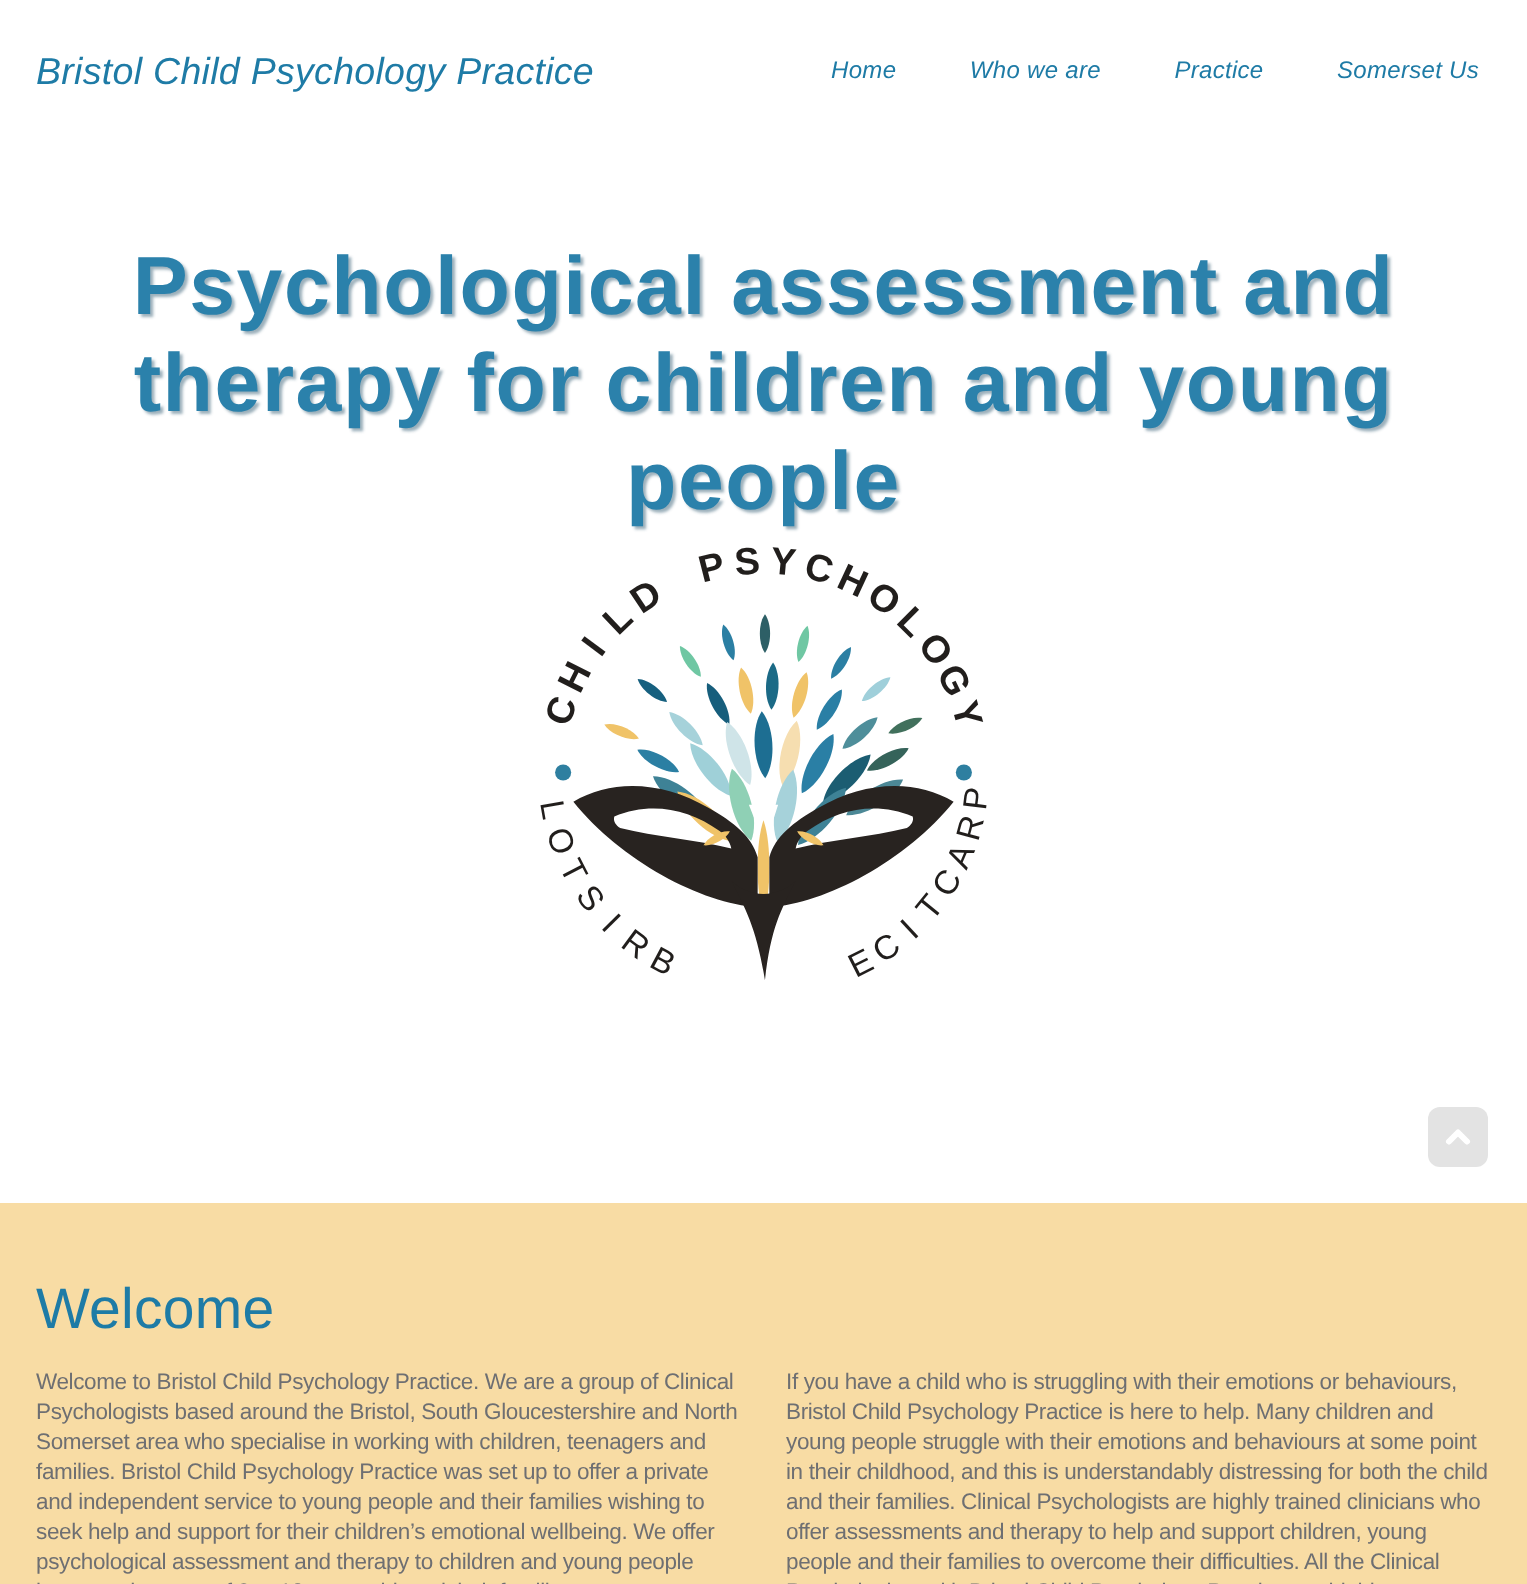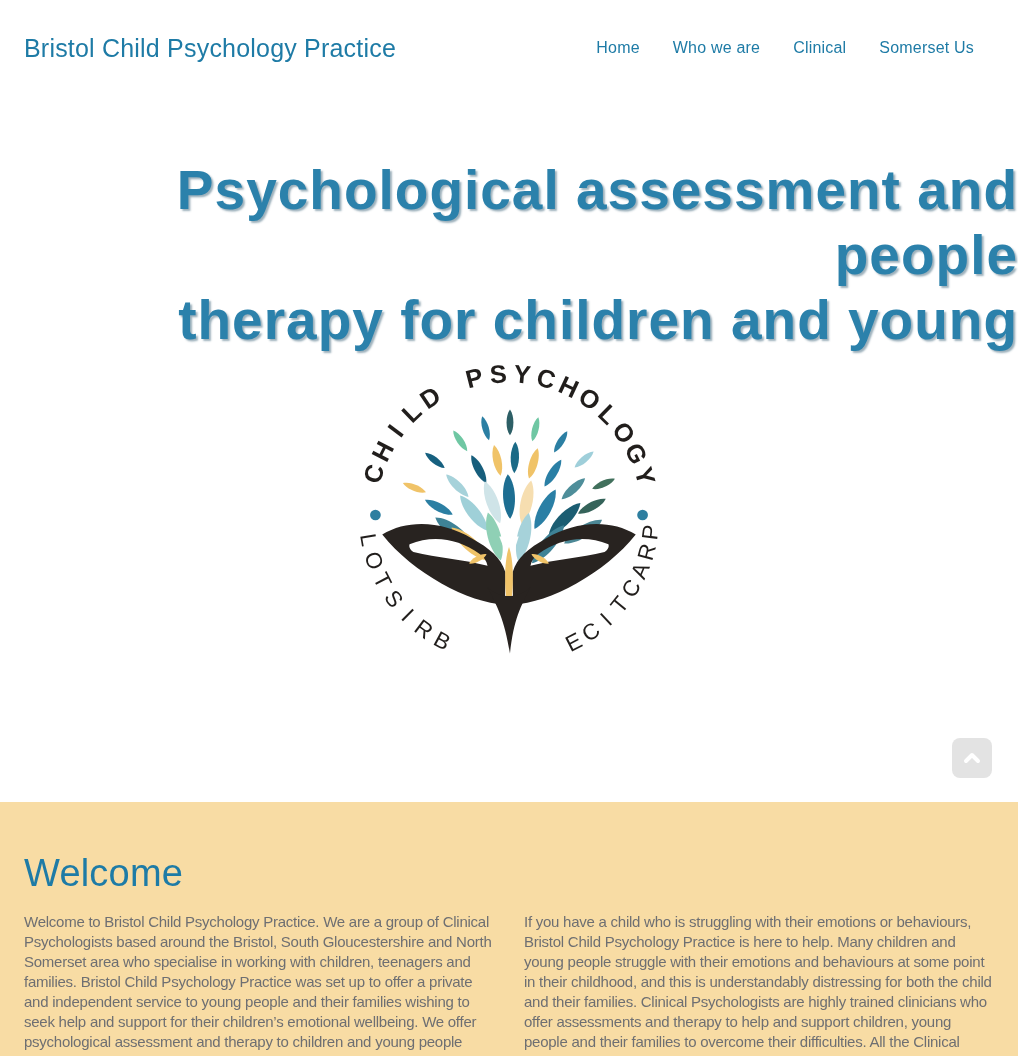--- a/index.html
+++ b/index.html
@@ -13,37 +13,37 @@
   }
   *{box-sizing:border-box;}
   html,body{margin:0;padding:0;}
   body{
     width:1018px;height:1056px;overflow:hidden;background:#ffffff;
     font-family:"Liberation Sans",sans-serif;position:relative;
   }
   
   header{
     height:96px;display:flex;align-items:center;justify-content:space-between;
-    padding:0 44px 0 24px;background:#ffffff;
+    padding:0 32px 0 24px;background:#ffffff;font-style:italic;
   }
   .site-title{
     font-size:25px;color:var(--teal);font-weight:400;letter-spacing:.2px;cursor:pointer;
   }
-  nav{display:flex;gap:33px;}
+  nav{display:flex;gap:49px;}
   nav a{
     font-size:16px;color:var(--teal);text-decoration:none;cursor:pointer;letter-spacing:.2px;
   }
   
   .hero-heading{
     margin:62px auto 0;text-align:center;font-weight:700;
     font-size:55px;line-height:65px;color:var(--hero-teal);
     text-shadow:2px 2px 2px rgba(35,80,105,.45);
     letter-spacing:1px;
   }
-  .hero-heading span{display:block;text-align:right;}
+  .hero-heading span{display:block;}
   
   .logo-wrap{display:flex;justify-content:center;margin-top:6px;}
   svg.logo{width:312px;height:312px;}
   .arc text{text-anchor:middle;fill:var(--logo-ink);}
   .arc-top text{font-size:26px;font-weight:700;font-family:"Liberation Sans",sans-serif;}
   .arc-side text{font-size:23px;font-weight:400;font-family:"Liberation Sans",sans-serif;}
   
   .scroll-top{
     position:absolute;top:738px;right:26px;width:40px;height:40px;
     background:var(--button-gray);border:none;border-radius:8px;
@@ -65,29 +65,29 @@
   }
 </style>
 </head>
 <body>
 
 <header>
   <div class="site-title">Bristol Child Psychology Practice</div>
   <nav>
     <a>Home</a>
     <a>Who we are</a>
-    <a>Clinical</a>
+    <a>Practice</a>
     <a>Somerset Us</a>
   </nav>
 </header>
 
 <h1 class="hero-heading">
   <span>Psychological assessment and</span>
+  <span>therapy for children and young</span>
   <span>people</span>
-  <span>therapy for children and young</span>
 </h1>
 
 <div class="logo-wrap">
   <svg class="logo" viewBox="0 0 320 320" aria-hidden="true">
     <defs>
       <path id="leaf" d="M0,-17 C6,-9 6,9 0,17 C-6,9 -6,-9 0,-17 Z"></path>
     </defs>
 
     <g class="arc arc-top">
         <text x="29.942553189027194" y="120.2374481577078" transform="rotate(-73 29.942553189027194 120.2374481577078)">C</text>

